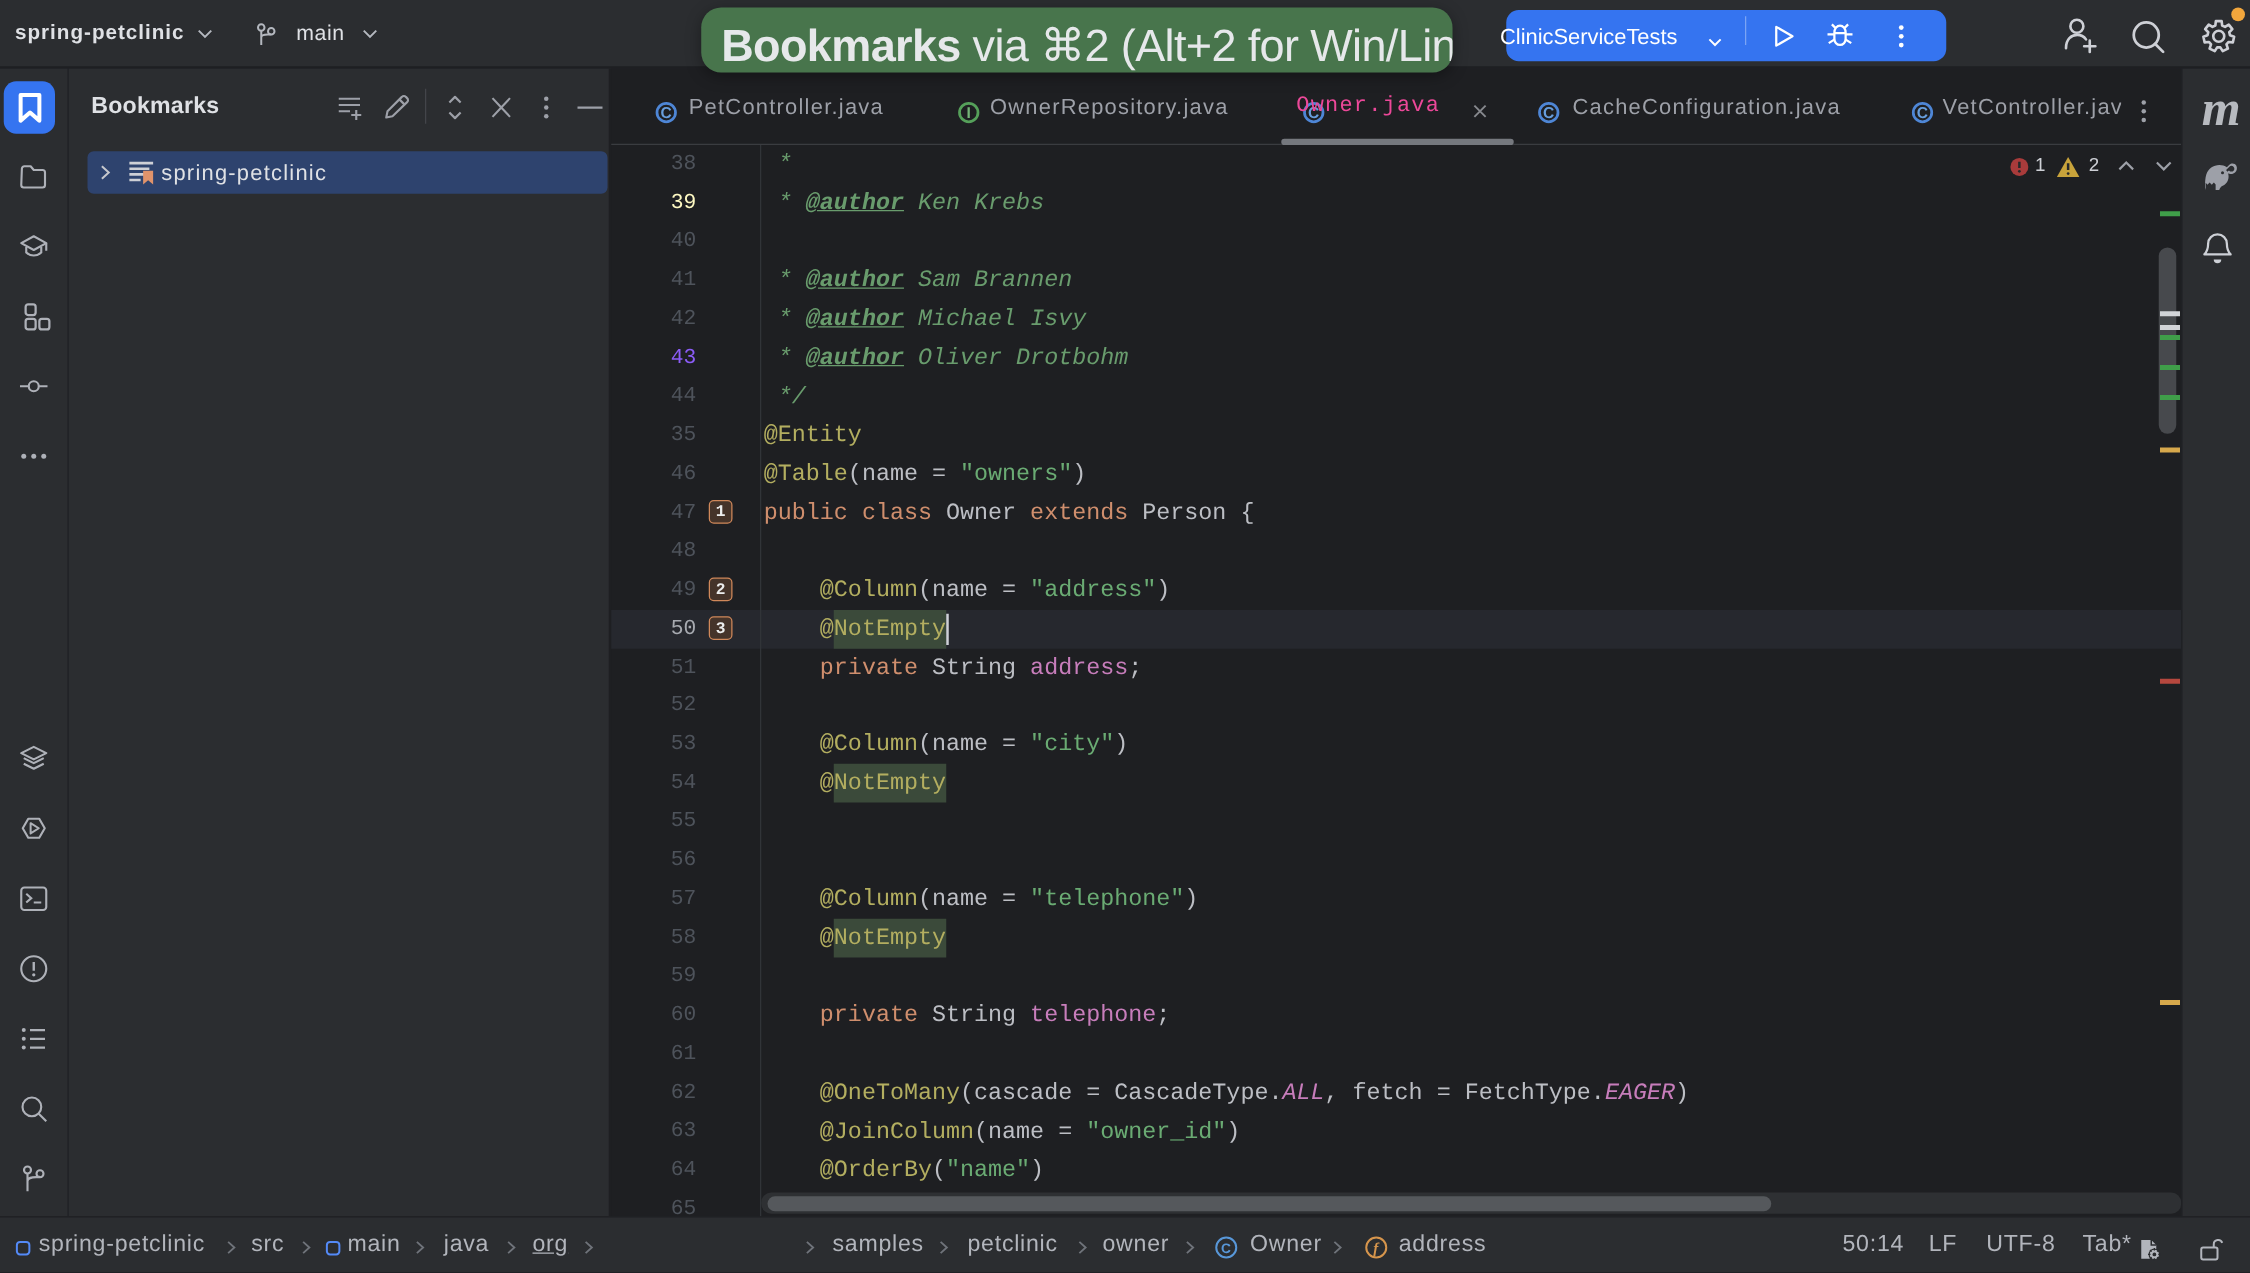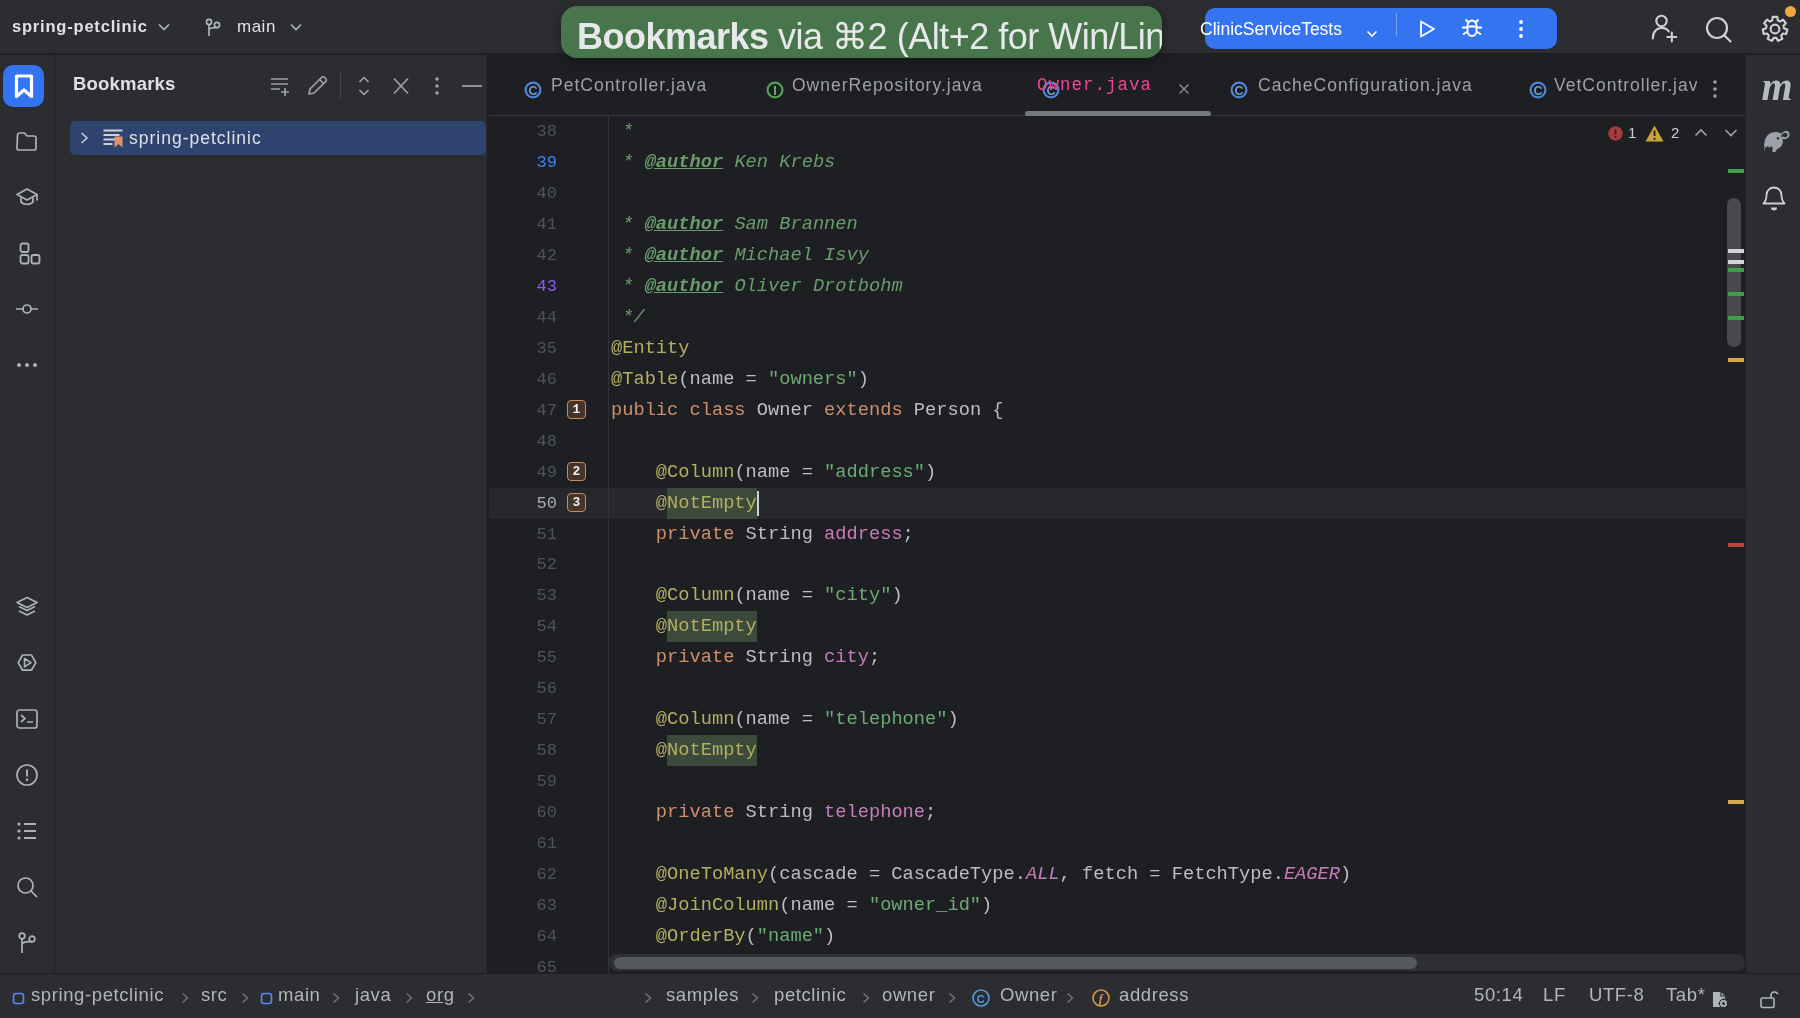--- a/index.html
+++ b/index.html
@@ -227,21 +227,21 @@
       </svg>
   <div class="abs" style="left:536px;top:56px;width:186px;height:5px;background:#75787e;border-radius:3px;"></div>
   </div>
   <div class="code-area" id="code">
   <div class="abs" style="left:0;top:371.5px;width:1256px;height:31px;background:#26282e;"></div>
   <div class="abs" style="left:178px;top:371.5px;width:90px;height:31px;background:#3b4a3a;"></div>
   <div class="abs" style="left:178px;top:495.4px;width:90px;height:31px;background:#3b4a3a;"></div>
   <div class="abs" style="left:178px;top:619.2px;width:90px;height:31px;background:#3b4a3a;"></div>
   <div class="lnum" style="top:0.0px;color:#4e535b;">38</div>
   <div class="cl" style="top:0.0px;left:122px;"><span class="cmt"> *</span></div>
-  <div class="lnum" style="top:31.0px;color:#3b82f6;">39</div>
+  <div class="lnum" style="top:31.0px;color:#fef9c3;">39</div>
   <div class="cl" style="top:31.0px;left:122px;"><span class="cmt"> * </span><span class="tag">@author</span><span class="cmt"> Ken Krebs</span></div>
   <div class="lnum" style="top:61.9px;color:#4e535b;">40</div>
   <div class="lnum" style="top:92.9px;color:#4e535b;">41</div>
   <div class="cl" style="top:92.9px;left:122px;"><span class="cmt"> * </span><span class="tag">@author</span><span class="cmt"> Sam Brannen</span></div>
   <div class="lnum" style="top:123.8px;color:#4e535b;">42</div>
   <div class="cl" style="top:123.8px;left:122px;"><span class="cmt"> * </span><span class="tag">@author</span><span class="cmt"> Michael Isvy</span></div>
   <div class="lnum" style="top:154.8px;color:#8b5cf6;">43</div>
   <div class="cl" style="top:154.8px;left:122px;"><span class="cmt"> * </span><span class="tag">@author</span><span class="cmt"> Oliver Drotbohm</span></div>
   <div class="lnum" style="top:185.8px;color:#4e535b;">44</div>
   <div class="cl" style="top:185.8px;left:122px;"><span class="cmt"> */</span></div>
@@ -257,21 +257,20 @@
   <div class="lnum" style="top:371.5px;color:#a7aab0;">50</div>
   <div class="cl" style="top:371.5px;left:122px;">    <span class="ann">@NotEmpty</span></div>
   <div class="lnum" style="top:402.5px;color:#4e535b;">51</div>
   <div class="cl" style="top:402.5px;left:122px;">    <span class="kw">private </span><span class="df">String </span><span class="fld">address</span><span class="df">;</span></div>
   <div class="lnum" style="top:433.4px;color:#4e535b;">52</div>
   <div class="lnum" style="top:464.4px;color:#4e535b;">53</div>
   <div class="cl" style="top:464.4px;left:122px;">    <span class="ann">@Column</span><span class="df">(name = </span><span class="str">"city"</span><span class="df">)</span></div>
   <div class="lnum" style="top:495.4px;color:#4e535b;">54</div>
   <div class="cl" style="top:495.4px;left:122px;">    <span class="ann">@NotEmpty</span></div>
   <div class="lnum" style="top:526.3px;color:#4e535b;">55</div>
-  <div class="cl" style="top:526.3px;left:122px;">    <span class="kw">private </span><span class="df">String </span><span class="fld">city</span><span class="df">;</span></div>
   <div class="lnum" style="top:557.3px;color:#4e535b;">56</div>
   <div class="lnum" style="top:588.2px;color:#4e535b;">57</div>
   <div class="cl" style="top:588.2px;left:122px;">    <span class="ann">@Column</span><span class="df">(name = </span><span class="str">"telephone"</span><span class="df">)</span></div>
   <div class="lnum" style="top:619.2px;color:#4e535b;">58</div>
   <div class="cl" style="top:619.2px;left:122px;">    <span class="ann">@NotEmpty</span></div>
   <div class="lnum" style="top:650.2px;color:#4e535b;">59</div>
   <div class="lnum" style="top:681.1px;color:#4e535b;">60</div>
   <div class="cl" style="top:681.1px;left:122px;">    <span class="kw">private </span><span class="df">String </span><span class="fld">telephone</span><span class="df">;</span></div>
   <div class="lnum" style="top:712.1px;color:#4e535b;">61</div>
   <div class="lnum" style="top:743.0px;color:#4e535b;">62</div>

